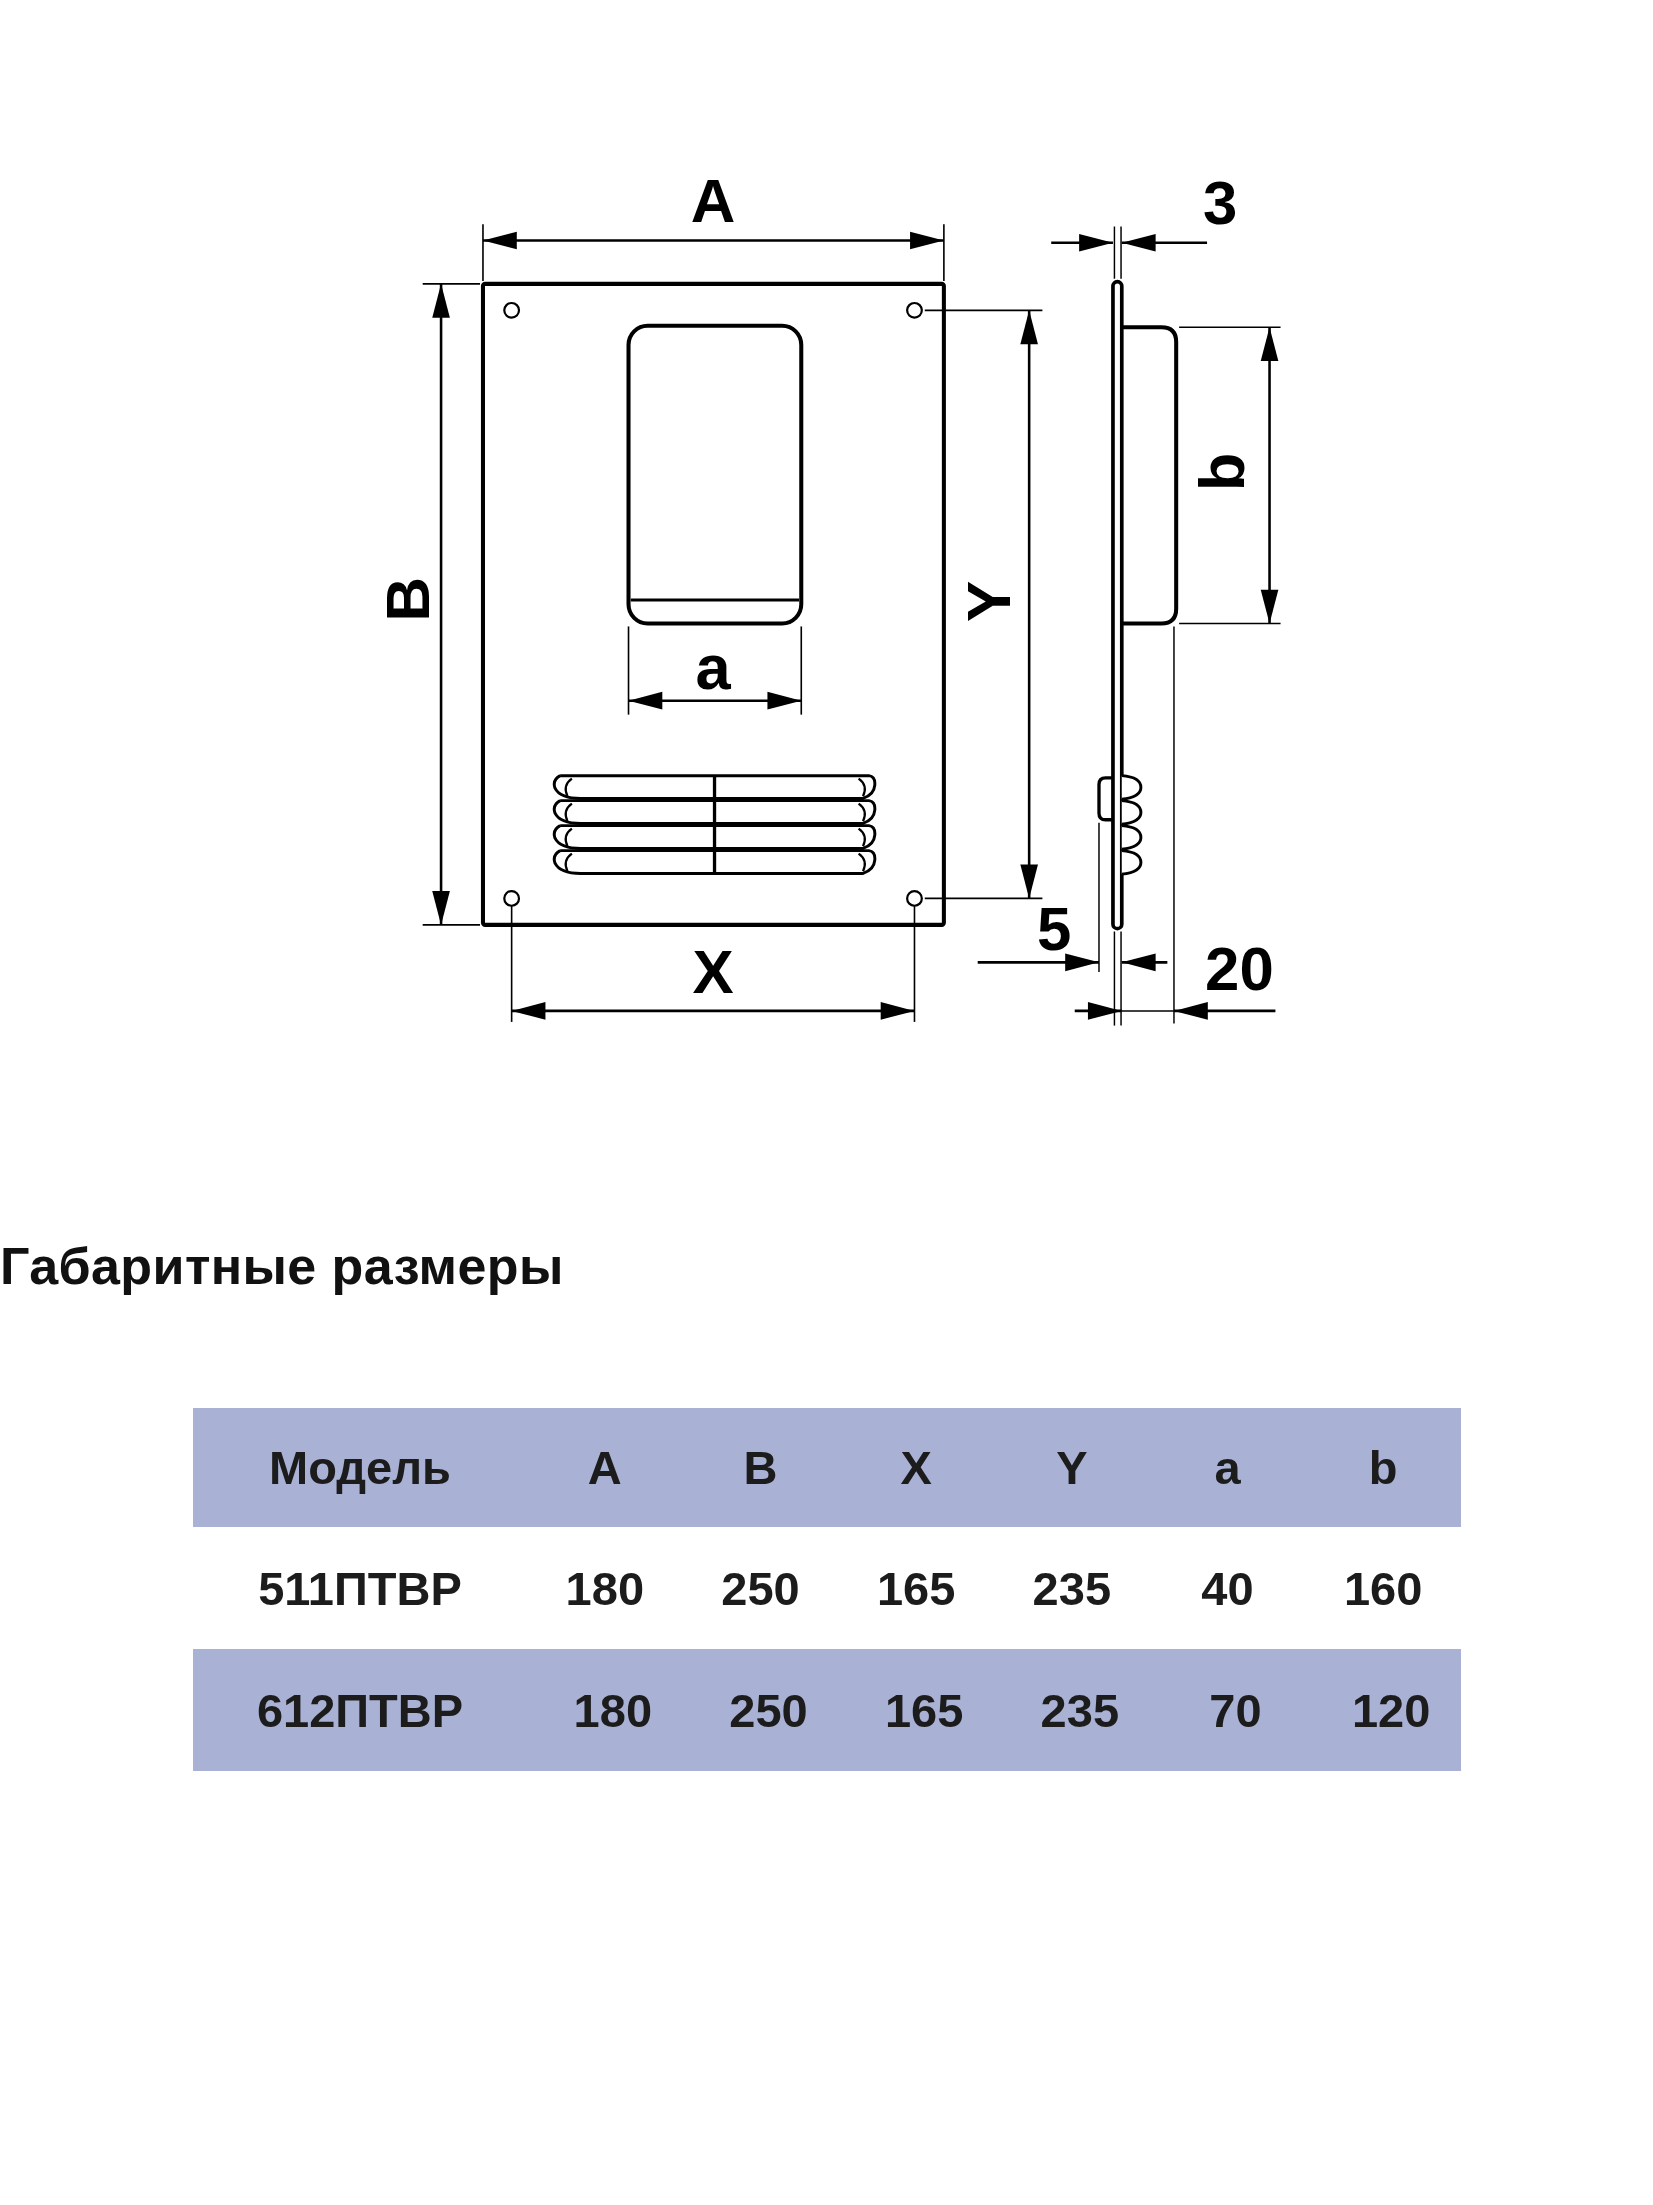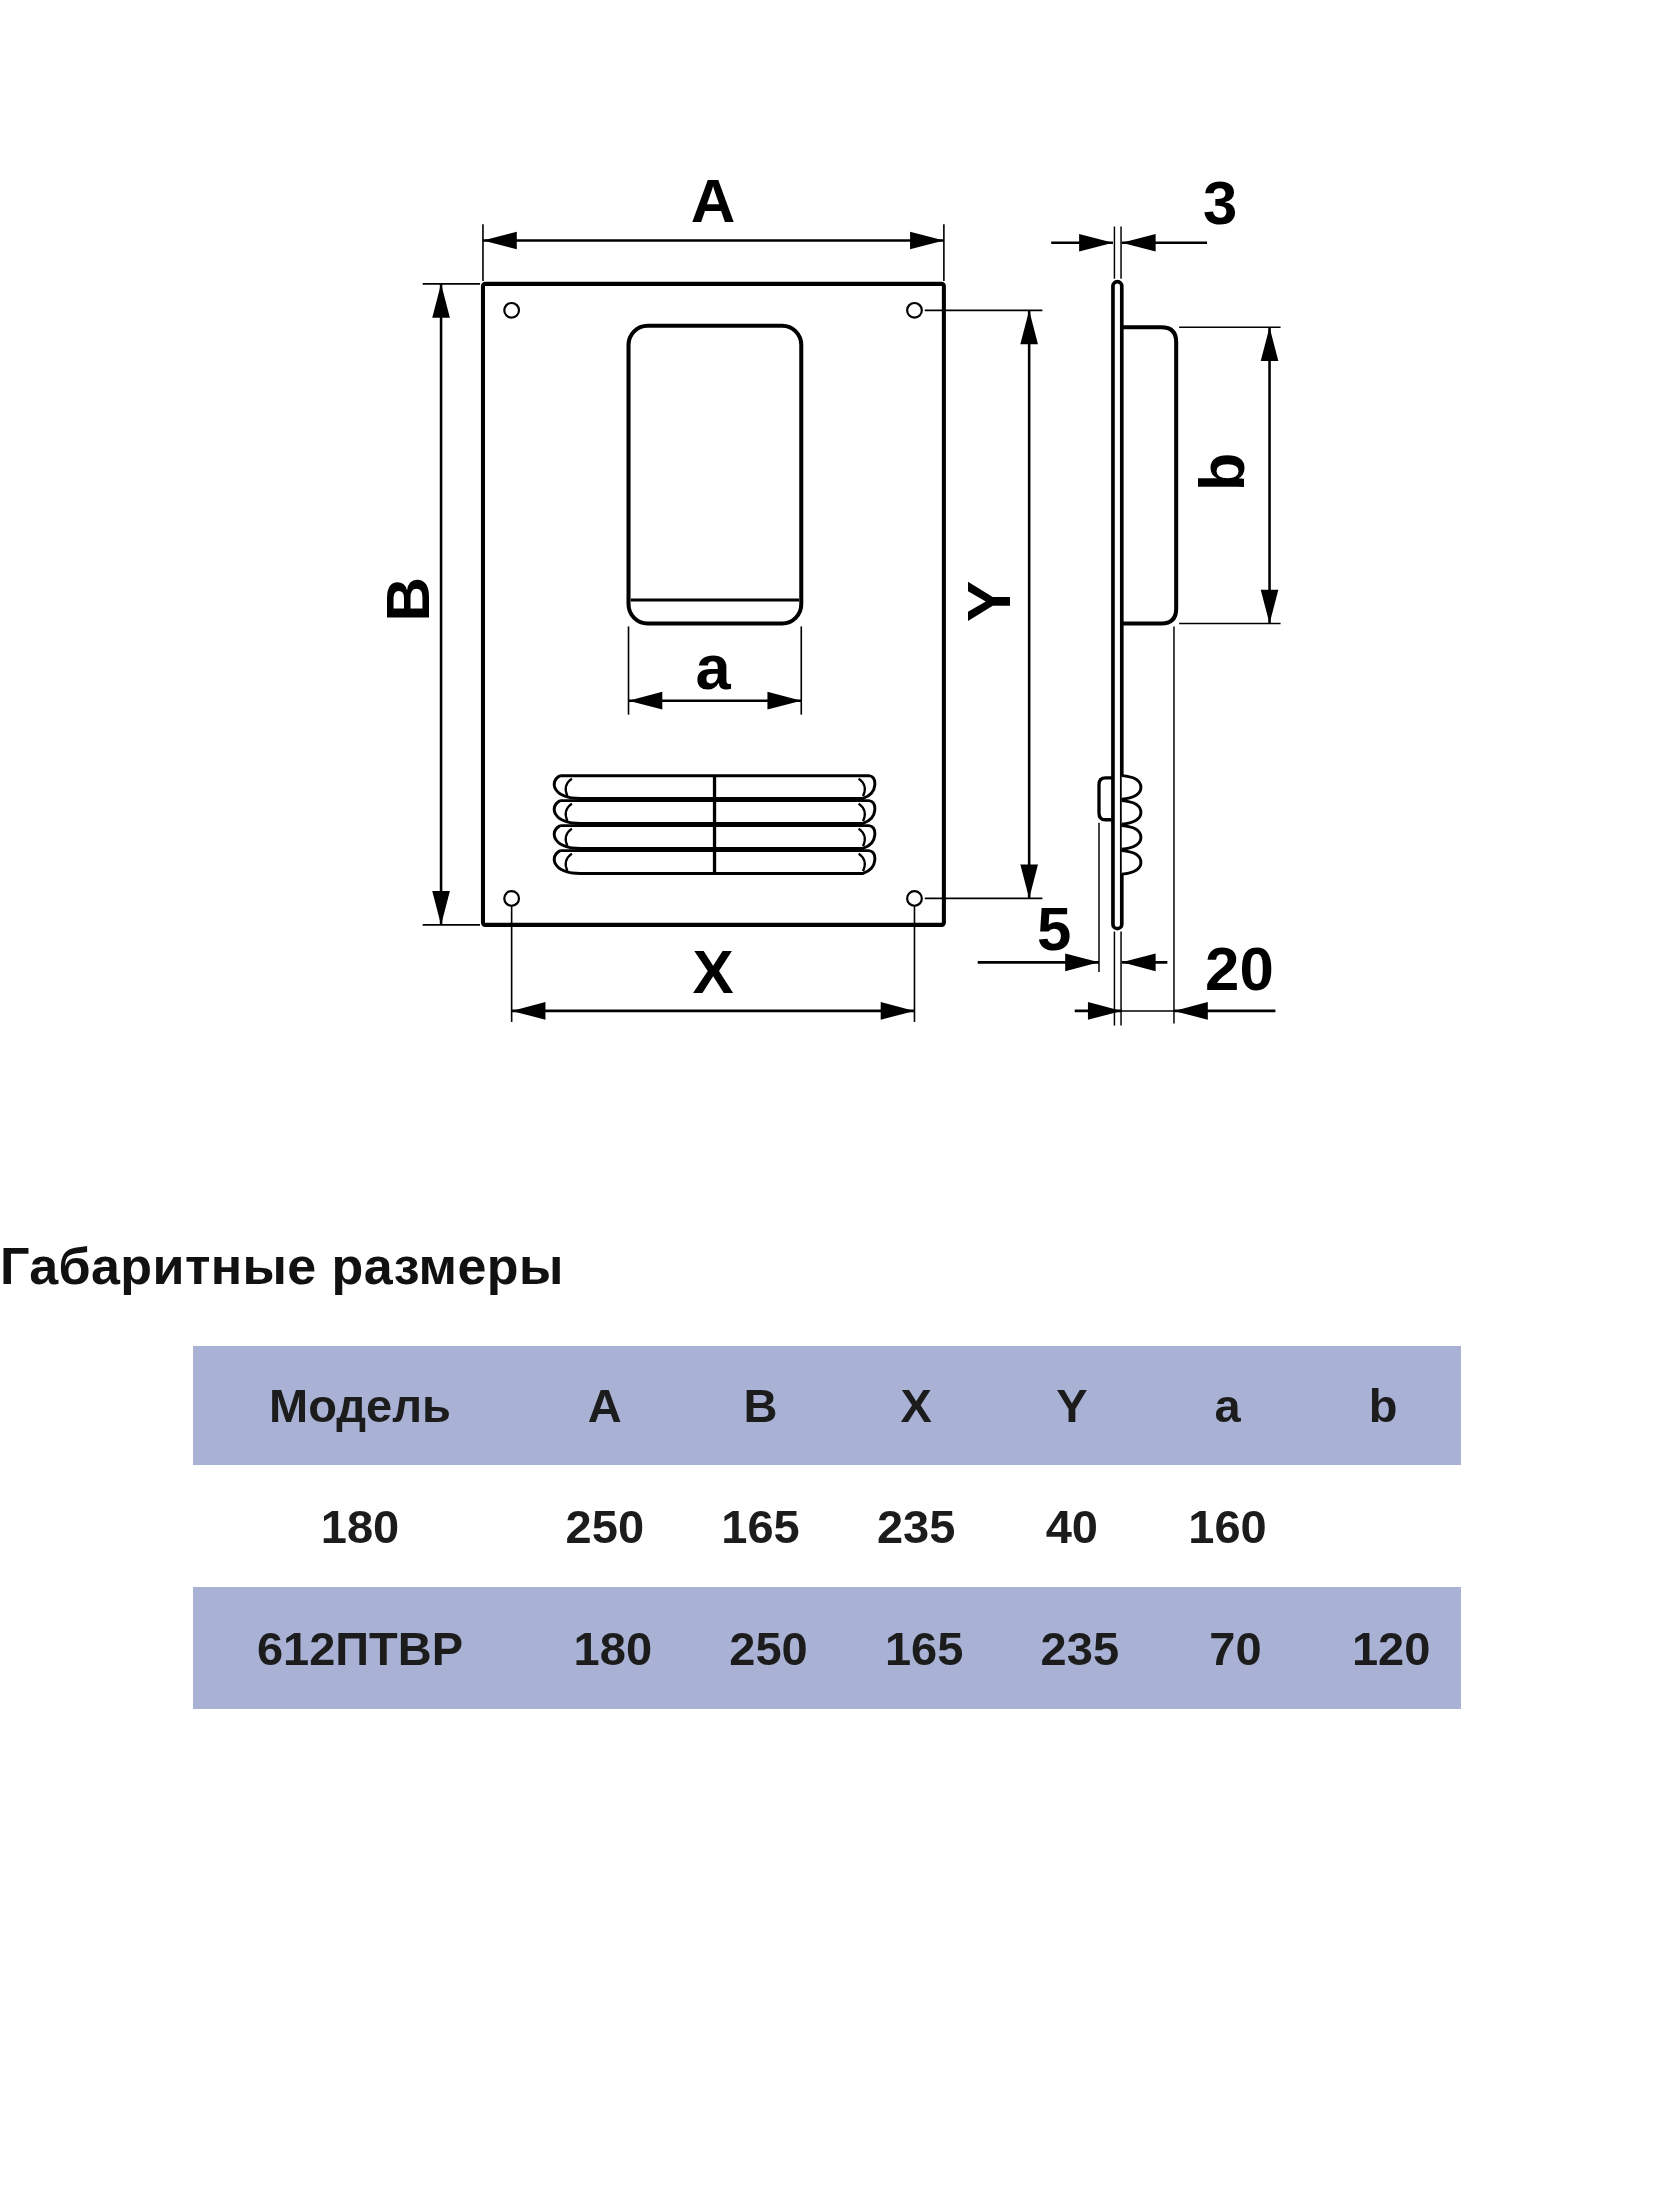--- a/index.html
+++ b/index.html
@@ -37,21 +37,21 @@
     width: 1650px;
     text-align: left;
     font-size: 52px;
     font-weight: bold;
     letter-spacing: 0.4px;
     color: #111111;
   }
   #size-table {
     position: absolute;
     left: 193px;
-    top: 1346px;
+    top: 1408px;
     width: 1268px;
   }
   .t-row {
     display: grid;
     grid-template-columns: 334px repeat(6, 1fr);
     align-items: center;
   }
   .t-row.header { height: 119px; background: #a9b2d5; }
   .t-row.r1 { height: 122px; background: #ffffff; }
   .t-row.r2 { height: 122px; background: #a9b2d5; gap: 16px; }
@@ -209,20 +209,21 @@
     <div class="t-row header">
       <div class="t-cell">Модель</div>
       <div class="t-cell">A</div>
       <div class="t-cell">B</div>
       <div class="t-cell">X</div>
       <div class="t-cell">Y</div>
       <div class="t-cell">a</div>
       <div class="t-cell">b</div>
     </div>
     <div class="t-row r1">
+      <div class="t-cell">511ПТВР</div>
       <div class="t-cell">180</div>
       <div class="t-cell">250</div>
       <div class="t-cell">165</div>
       <div class="t-cell">235</div>
       <div class="t-cell">40</div>
       <div class="t-cell">160</div>
     </div>
     <div class="t-row r2">
       <div class="t-cell">612ПТВР</div>
       <div class="t-cell">180</div>

